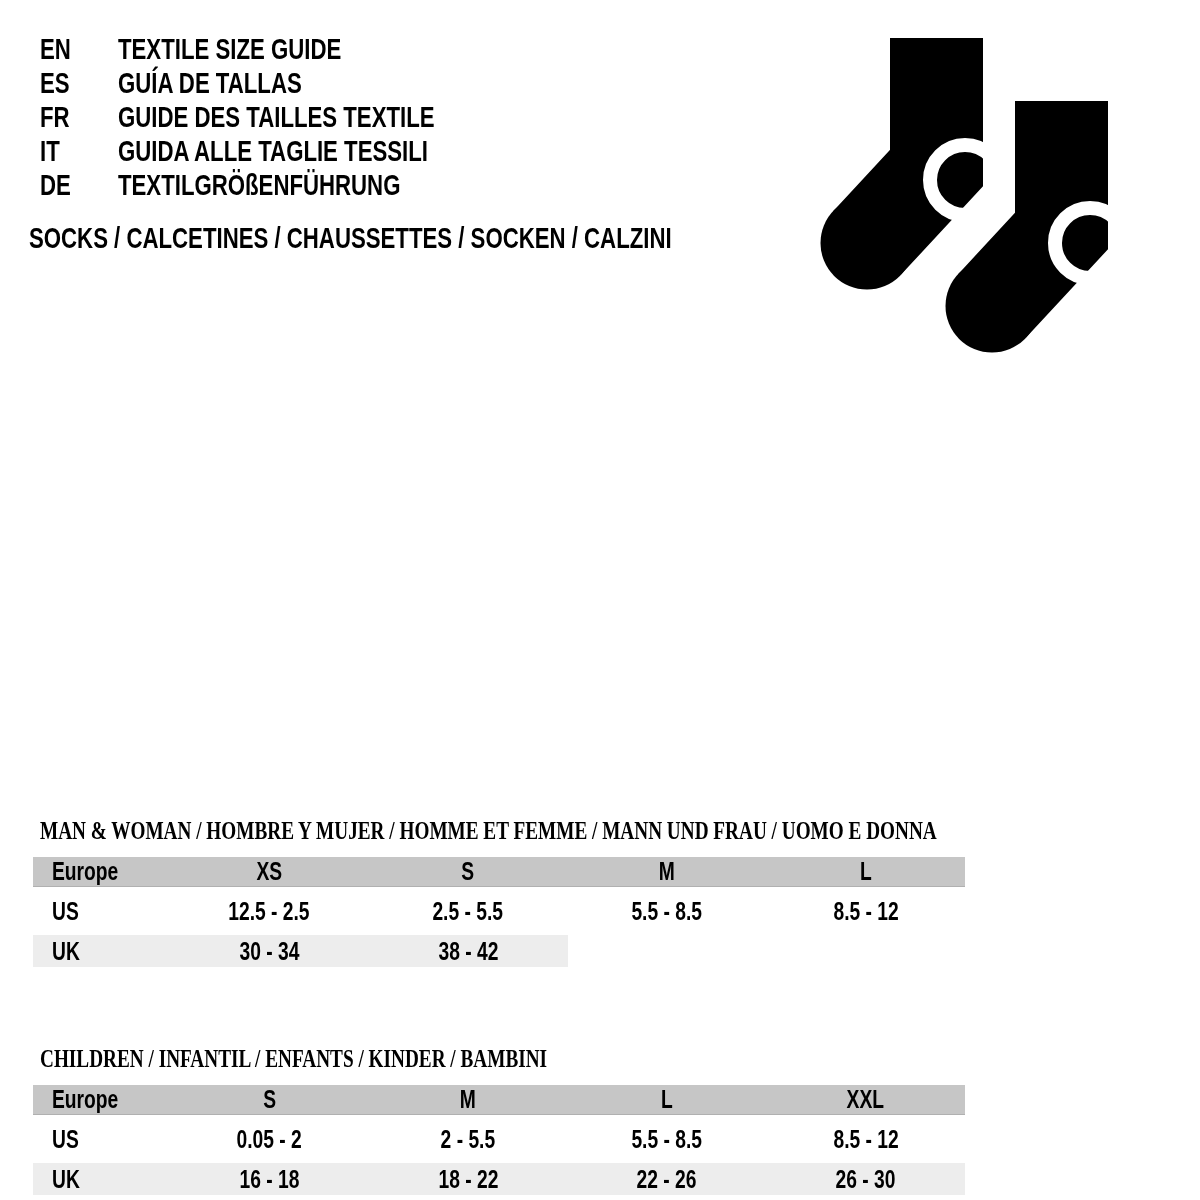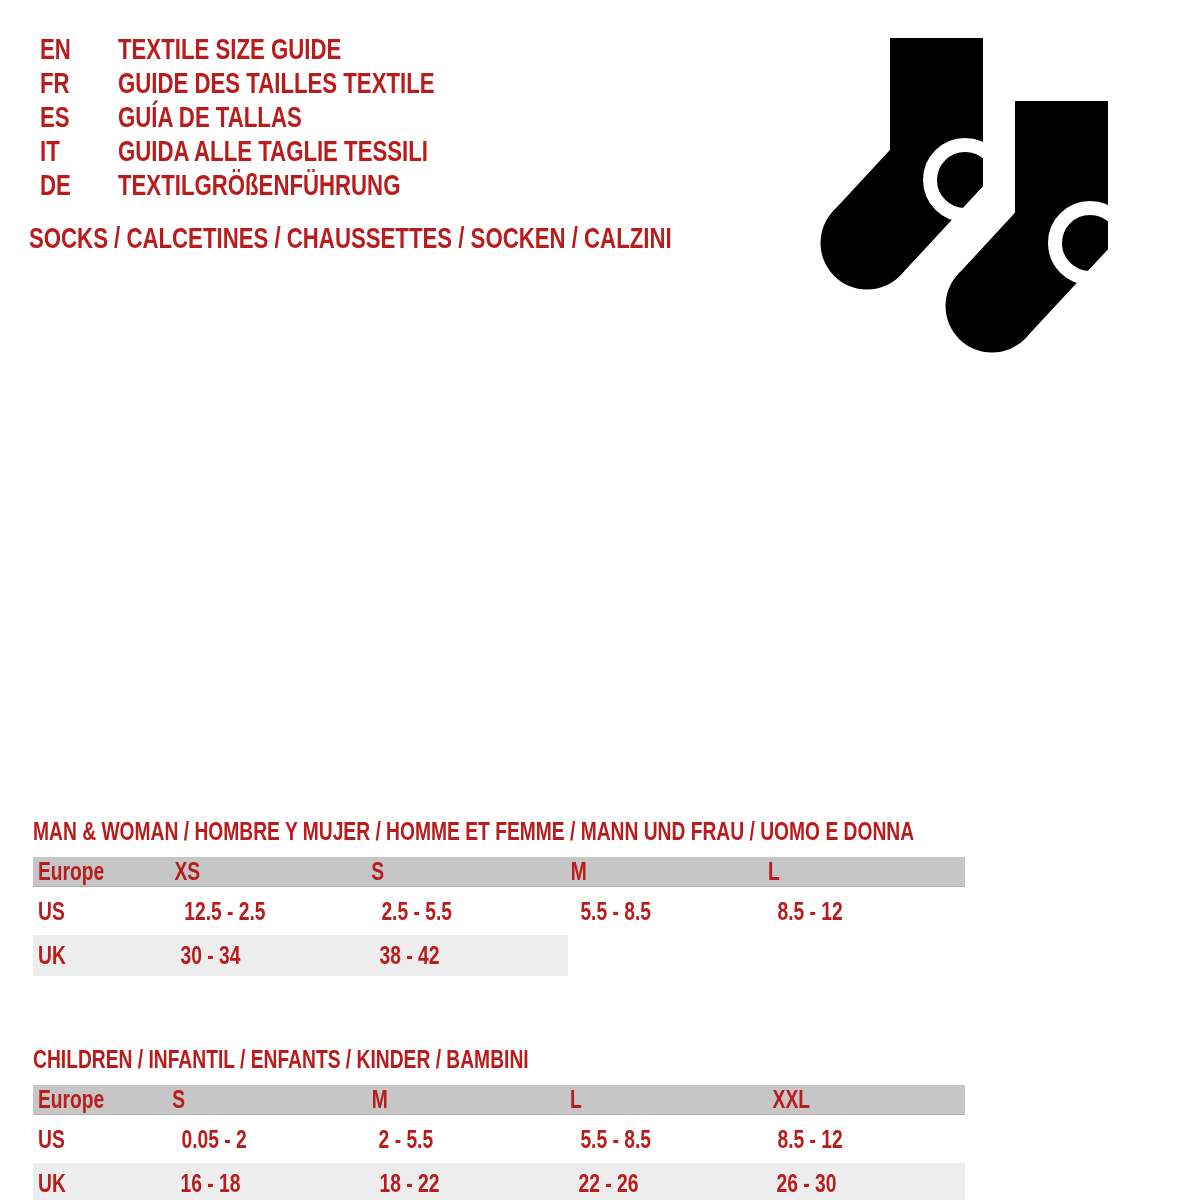--- a/index.html
+++ b/index.html
@@ -1,18 +1,18 @@
 <!DOCTYPE html>
 <html><head>
 <meta charset="utf-8">
 <style>
   html,body{margin:0;padding:0;background:#fff;}
   .canvas{
     position:relative;width:1200px;height:1200px;background:#ffffff;
-    font-family:"Liberation Sans",sans-serif;font-weight:700;color:#b91c1c;
+    font-family:"Liberation Sans",sans-serif;font-weight:700;color:#000000;
     overflow:hidden;
   }
   
   .cx{display:inline-block;transform:scaleX(0.74);transform-origin:0 50%;white-space:nowrap;}
   .cx-c{transform-origin:50% 50%;}
 
   
   .lang-list{position:absolute;left:40px;top:32px;}
   .lang-row{display:flex;align-items:center;height:34px;font-size:30px;}
   .lang-code{width:78px;}
@@ -20,46 +20,46 @@
   
   .product-line{position:absolute;left:29px;top:221px;height:34px;display:flex;align-items:flex-start;font-size:30px;}
 
   
   .icon-socks{position:absolute;left:810px;top:30px;}
 
   
   .table-block{position:absolute;left:33px;width:932px;}
   .tb1{top:818px;}
   .tb2{top:1046px;}
-  .table-title{font-size:26px;line-height:26px;}
+  .table-title{font-size:26px;line-height:26px;margin-left:7px;font-family:Liberation Serif, serif;}
   .size-table{margin-top:13px;}
   .t-row{display:grid;grid-template-columns:137px 1fr 1fr 1fr 1fr;}
-  .cell{display:flex;align-items:center;justify-content:flex-start;font-size:26px;}
-  .cell.first{justify-content:flex-start;padding-left:5px;}
+  .cell{display:flex;align-items:center;justify-content:center;font-size:26px;}
+  .cell.first{justify-content:flex-start;padding-left:19px;}
   .row-header .cell{height:29px;background:#c6c6c6;border-bottom:1px solid #b0b0b0;}
   .row-us .cell{height:48px;background:#ffffff;}
-  .row-uk .cell{height:41px;background:#ededed;}
+  .row-uk .cell{height:32px;background:#ededed;}
 </style>
 </head>
 <body>
 
 <div class="canvas">
 
   <div class="lang-list">
     <div class="lang-row">
       <span class="lang-code"><span class="cx">EN</span></span>
       <span class="cx">TEXTILE SIZE GUIDE</span>
     </div>
     <div class="lang-row">
+      <span class="lang-code"><span class="cx">ES</span></span>
+      <span class="cx">GUÍA DE TALLAS</span>
+    </div>
+    <div class="lang-row">
       <span class="lang-code"><span class="cx">FR</span></span>
       <span class="cx">GUIDE DES TAILLES TEXTILE</span>
-    </div>
-    <div class="lang-row">
-      <span class="lang-code"><span class="cx">ES</span></span>
-      <span class="cx">GUÍA DE TALLAS</span>
     </div>
     <div class="lang-row">
       <span class="lang-code"><span class="cx">IT</span></span>
       <span class="cx">GUIDA ALLE TAGLIE TESSILI</span>
     </div>
     <div class="lang-row">
       <span class="lang-code"><span class="cx">DE</span></span>
       <span class="cx">TEXTILGRÖßENFÜHRUNG</span>
     </div>
   </div>

